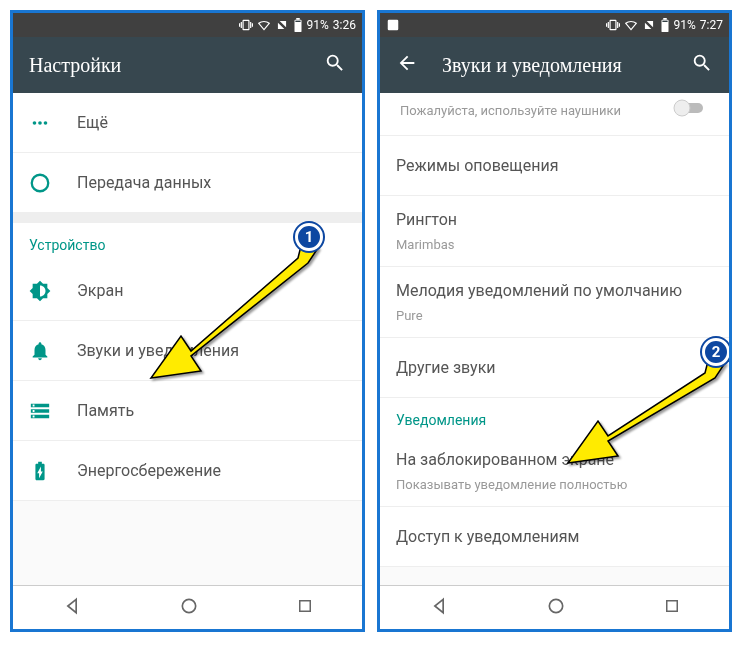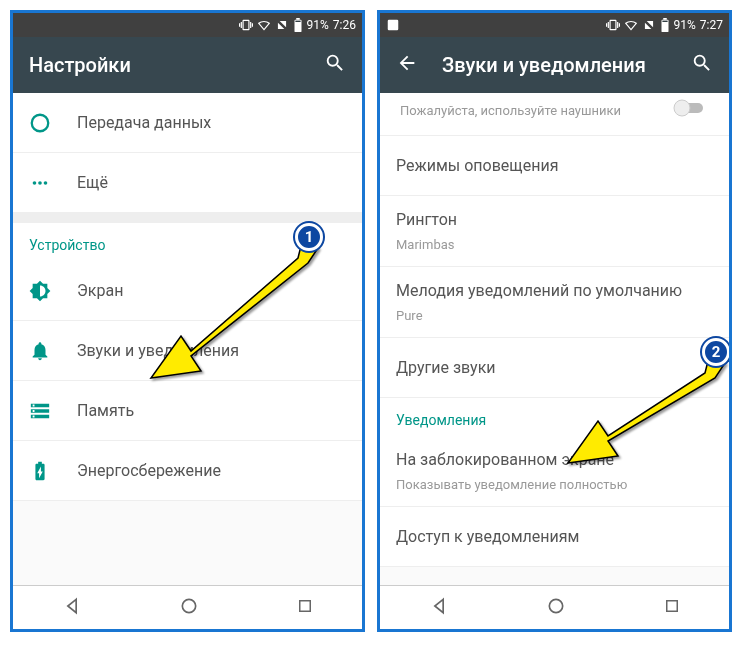--- a/index.html
+++ b/index.html
@@ -34,20 +34,21 @@
     .statusbar .sbicon { display: inline-flex; align-items: center; }
     .appbar {
       height: 56px;
       background: #37474f;
       color: #fff;
       display: flex;
       align-items: center;
       padding: 16px 16px;
       font-size: 20px;
       font-weight: 500;
+      font-family: Liberation Serif, serif;
     }
     .appbar .back { margin-right: 24px; }
     .appbar .title { flex: 1; }
     .appbar .search { margin-left: auto; }
     .content {
       flex: 1;
       overflow-y: hidden;
       background: #fafafa;
     }
     .list-item {
@@ -129,53 +130,53 @@
         </svg>
     </span>
     <span class="sbicon">
       <svg width="10" height="14" viewBox="0 0 10 16" fill="#fff">
           <rect x="1" y="2" width="8" height="14" rx="1"></rect>
           <rect x="3" y="0" width="4" height="2"></rect>
           <rect x="2" y="3" width="6" height="1.5" fill="#263238"></rect>
         </svg>
     </span>
     <span>91%</span>
-    <span>7:26</span>
+    <span>3:26</span>
   </div>
 
   <div class="appbar">
     <span class="title">Настройки</span>
     <span class="search">
       <svg width="22" height="22" viewBox="0 0 24 24" fill="#fff">
           <path d="M15.5 14h-.79l-.28-.27A6.471 6.471 0 0016 9.5 6.5 6.5 0 109.5 16c1.61 0 3.09-.59 4.23-1.57l.27.28v.79l5 4.99L20.49 19l-4.99-5zm-6 0C7.01 14 5 11.99 5 9.5S7.01 5 9.5 5 14 7.01 14 9.5 11.99 14 9.5 14z"></path>
         </svg>
     </span>
   </div>
 
   <div class="content">
     <div class="list-item">
       <span class="icon">
-        <svg width="22" height="22" viewBox="0 0 24 24" fill="none" stroke="#009688" stroke-width="2.5">
-            <circle cx="12" cy="12" r="9"></circle>
-          </svg>
-      </span>
-      <div class="texts">
-          <span class="primary">Передача данных</span>
-        </div>
-    </div>
-    <div class="list-item">
-      <span class="icon">
         <svg width="22" height="22" viewBox="0 0 24 24" fill="#009688">
             <circle cx="6" cy="12" r="2"></circle>
             <circle cx="12" cy="12" r="2"></circle>
             <circle cx="18" cy="12" r="2"></circle>
           </svg>
       </span>
       <div class="texts">
           <span class="primary">Ещё</span>
+        </div>
+    </div>
+    <div class="list-item">
+      <span class="icon">
+        <svg width="22" height="22" viewBox="0 0 24 24" fill="none" stroke="#009688" stroke-width="2.5">
+            <circle cx="12" cy="12" r="9"></circle>
+          </svg>
+      </span>
+      <div class="texts">
+          <span class="primary">Передача данных</span>
         </div>
     </div>
     <div class="divider-gap"></div>
     <div class="section-header">Устройство</div>
     <div class="list-item">
       <span class="icon">
         <svg width="22" height="22" viewBox="0 0 24 24" fill="#009688">
             <path d="M20 8.69V4h-4.69L12 .69 8.69 4H4v4.69L.69 12 4 15.31V20h4.69L12 23.31 15.31 20H20v-4.69L23.31 12 20 8.69zM12 18V6c3.31 0 6 2.69 6 6s-2.69 6-6 6z"></path>
           </svg>
       </span>

